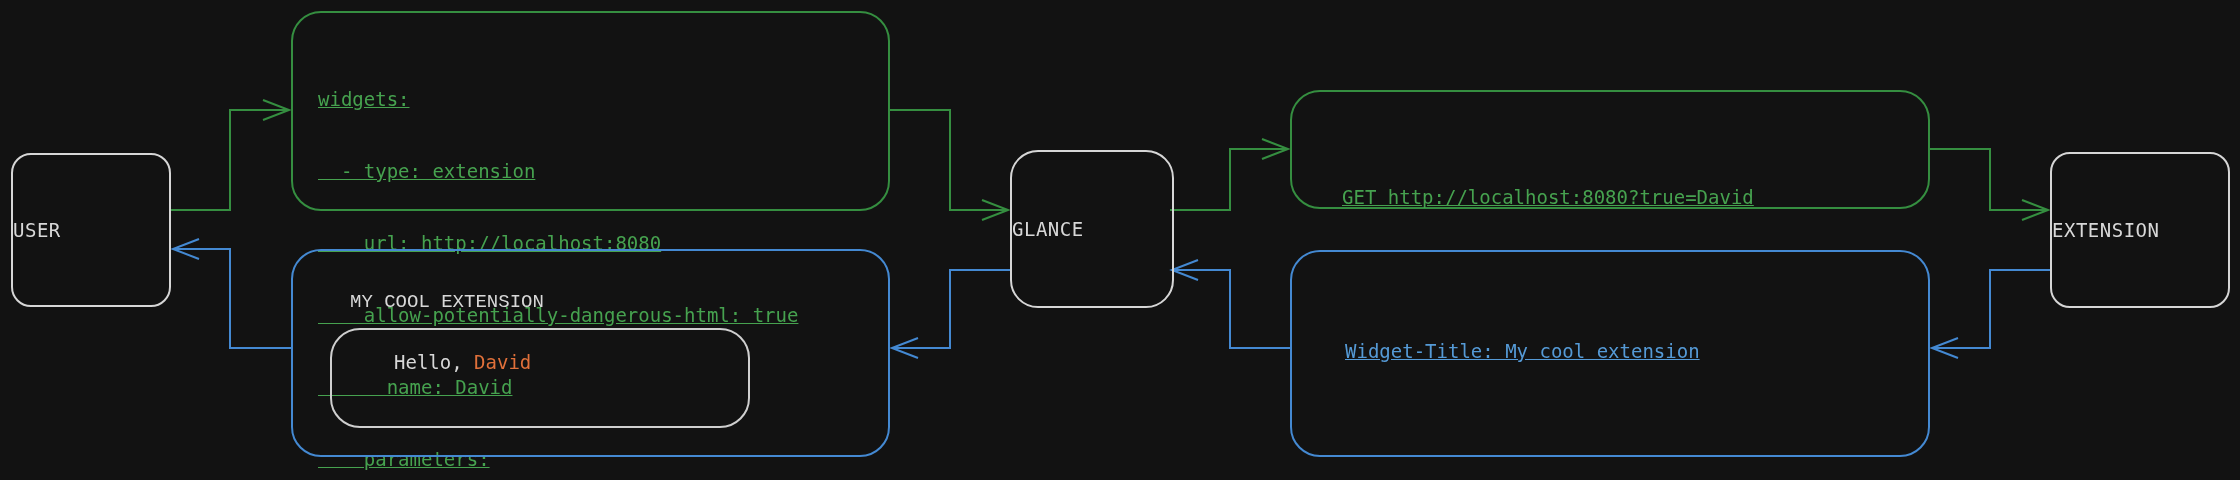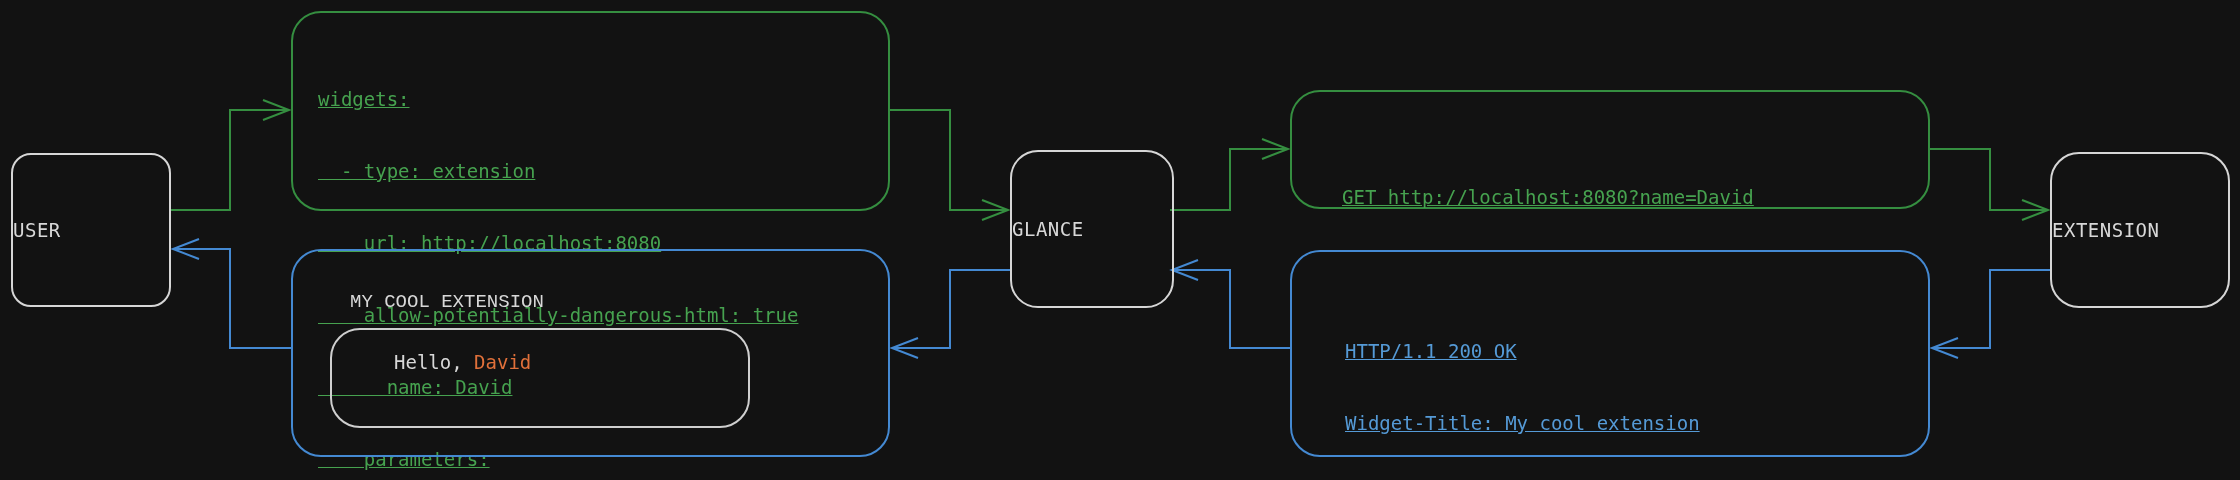--- a/index.html
+++ b/index.html
@@ -15,21 +15,21 @@
   *{margin:0;padding:0;box-sizing:border-box;}
   html,body{width:2240px;height:480px;background:var(--bg);overflow:hidden;}
   body{position:relative;font-family:"DejaVu Sans Mono","Liberation Mono",monospace;}
 
   .box{position:absolute;border:2px solid;background:transparent;}
   .node{display:flex;align-items:center;
         border-color:var(--node-border);color:var(--text-light);
         font-size:19px;letter-spacing:.5px;}
   #user-node{left:11px;top:153px;width:160px;height:154px;border-radius:20px;}
   #glance-node{left:1010px;top:150px;width:164px;height:158px;border-radius:28px;}
-  #extension-node{left:2050px;top:152px;width:180px;height:156px;border-radius:29px;}
+  #extension-node{left:2050px;top:152px;width:180px;height:156px;border-radius:20px;}
 
   #config-box{left:291px;top:11px;width:599px;height:200px;border-radius:30px;border-color:var(--green-line);}
   #request-box{left:1290px;top:90px;width:640px;height:119px;border-radius:30px;border-color:var(--green-line);}
   #response-box{left:1290px;top:250px;width:640px;height:207px;border-radius:30px;border-color:var(--blue-line);}
   #widget-box{left:291px;top:249px;width:599px;height:208px;border-radius:30px;border-color:var(--blue-line);}
   #widget-inner-card{left:330px;top:328px;width:420px;height:100px;border-radius:30px;border-color:#cfcfcf;}
 
   .code{position:absolute;font-size:19px;line-height:24px;white-space:pre;}
   .code div{height:24px;text-decoration:underline;}
   #config-text{left:318px;top:39px;color:var(--green-text);}
@@ -97,26 +97,25 @@
   <div>widgets:</div>
   <div>  - type: extension</div>
   <div>    url: http://localhost:8080</div>
   <div>    allow-potentially-dangerous-html: true</div>
   <div>      name: David</div>
   <div>    parameters:</div>
 </div>
 
 <div class="box" id="request-box"></div>
 <div class="code" id="request-text">
-  <div>GET http://localhost:8080?name=David</div>
+  <div>GET http://localhost:8080?true=David</div>
 </div>
 
 <div class="box" id="response-box"></div>
 <div class="code" id="response-text">
-  <div>HTTP/1.1 200 OK</div>
   <div>Widget-Title: My cool extension</div>
   
   
   
 </div>
 
 <div class="box" id="widget-box"></div>
 <div class="code" id="widget-title">MY COOL EXTENSION</div>
 <div class="box" id="widget-inner-card"></div>
 <div class="code" id="widget-greeting"><span>Hello, </span><span class="name">David</span></div>

